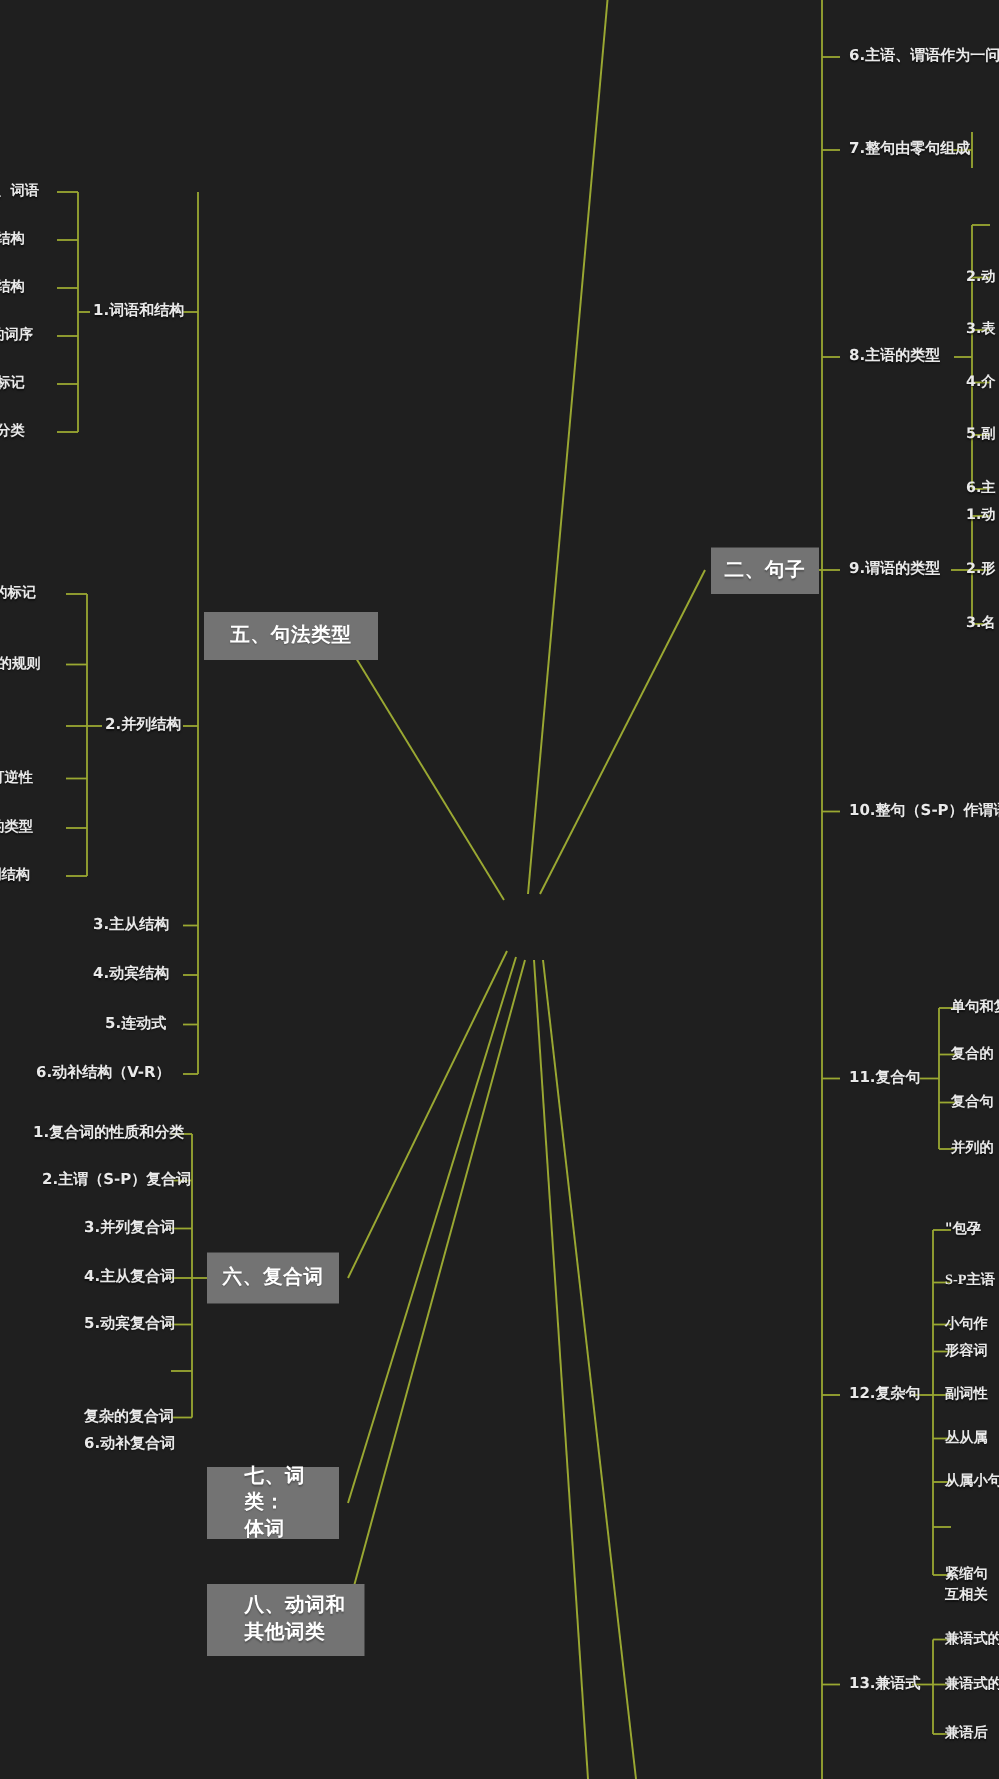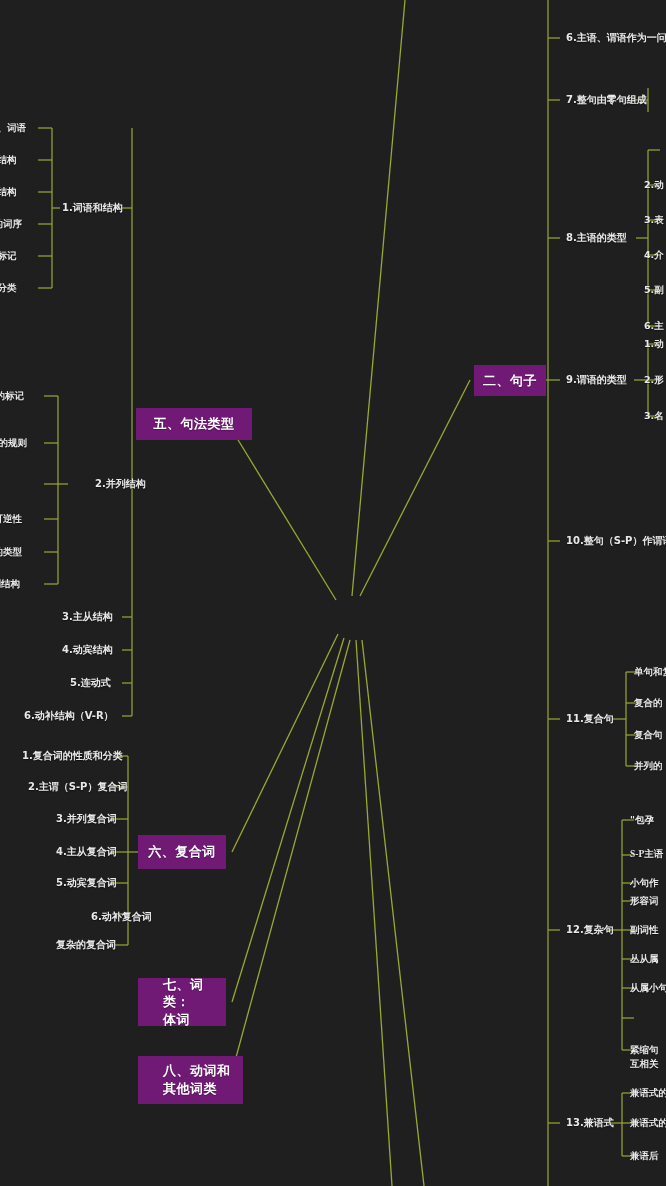--- a/index.html
+++ b/index.html
@@ -19,21 +19,21 @@
     position: absolute;
     left: 0;
     top: 0;
     width: 666px;
     height: 1186px;
     pointer-events: none;
   }
   
   .node-box {
     position: absolute;
-    background: #701a75;
+    background: #737373;
     color: #ffffff;
     font-weight: bold;
     font-size: 13px;
     letter-spacing: 0.5px;
     display: flex;
     align-items: center;
     justify-content: center;
     text-align: center;
     line-height: 1.35;
     box-sizing: border-box;
@@ -208,41 +208,41 @@
     <span>1.词语和结构</span>
   </div>
 
   <div class="label anchor-right" style="left: -12px; top: 128px; transform: translateY(-50%);"><span>话、词语</span></div>
   <div class="label anchor-right" style="left: -12px; top: 160px; transform: translateY(-50%);"><span>的结构</span></div>
   <div class="label anchor-right" style="left: -12px; top: 192px; transform: translateY(-50%);"><span>心结构</span></div>
   <div class="label anchor-right" style="left: -16px; top: 224px; transform: translateY(-50%);"><span>中的词序</span></div>
   <div class="label anchor-right" style="left: -12px; top: 256px; transform: translateY(-50%);"><span>为标记</span></div>
   <div class="label anchor-right" style="left: -12px; top: 288px; transform: translateY(-50%);"><span>的分类</span></div>
 
-  <div class="label l2 anchor-right" style="left: 70px; top: 484px; transform: translateY(-50%); margin-left: 25px;">
+  <div class="label l2 anchor-right" style="left: 70px; top: 484px; transform: translateY(-50%);">
     <span>2.并列结构</span>
   </div>
 
   <div class="label anchor-right" style="left: -14px; top: 396px; transform: translateY(-50%);"><span>列的标记</span></div>
   <div class="label anchor-right" style="left: -18px; top: 443px; transform: translateY(-50%);"><span>有C的规则</span></div>
   <div class="label anchor-right" style="left: -16px; top: 519px; transform: translateY(-50%);"><span>和可逆性</span></div>
   <div class="label anchor-right" style="left: -16px; top: 552px; transform: translateY(-50%);"><span>构的类型</span></div>
   <div class="label anchor-right" style="left: -18px; top: 584px; transform: translateY(-50%);"><span>并列结构</span></div>
 
   <div class="label l2 anchor-right" style="left: 62px; top: 617px; transform: translateY(-50%);"><span>3.主从结构</span></div>
   <div class="label l2 anchor-right" style="left: 62px; top: 650px; transform: translateY(-50%);"><span>4.动宾结构</span></div>
   <div class="label l2 anchor-right" style="left: 70px; top: 683px; transform: translateY(-50%);"><span>5.连动式</span></div>
   <div class="label l2 anchor-right" style="left: 24px; top: 716px; transform: translateY(-50%);"><span>6.动补结构（V-R）</span></div>
 
   <div class="label l2 anchor-right" style="left: 22px; top: 756px; transform: translateY(-50%);"><span>1.复合词的性质和分类</span></div>
   <div class="label l2 anchor-right" style="left: 28px; top: 787px; transform: translateY(-50%);"><span>2.主谓（S-P）复合词</span></div>
   <div class="label l2 anchor-right" style="left: 56px; top: 819px; transform: translateY(-50%);"><span>3.并列复合词</span></div>
   <div class="label l2 anchor-right" style="left: 56px; top: 852px; transform: translateY(-50%);"><span>4.主从复合词</span></div>
   <div class="label l2 anchor-right" style="left: 56px; top: 883px; transform: translateY(-50%);"><span>5.动宾复合词</span></div>
-  <div class="label l2 anchor-right" style="left: 56px; top: 917px; transform: translateY(-50%); margin-left: 35px;"><span>6.动补复合词</span></div>
+  <div class="label l2 anchor-right" style="left: 56px; top: 963px; transform: translateY(-50%);"><span>6.动补复合词</span></div>
   <div class="label l2 anchor-right" style="left: 56px; top: 945px; transform: translateY(-50%);"><span>复杂的复合词</span></div>
 
   <div class="label l2 anchor-left" style="left:566px; top:38px;"><span>6.主语、谓语作为一问一答</span></div>
 
   <div class="label l2 anchor-left" style="left:566px; top:100px;"><span>7.整句由零句组成</span></div>
 
   <div class="label l2 anchor-left" style="left:566px; top:238px;"><span>8.主语的类型</span></div>
   <div class="label anchor-left" style="left:644px; top:150px;margin-left:25px;"><span>1.名</span></div>
   <div class="label anchor-left" style="left:644px; top:185px;"><span>2.动</span></div>
   <div class="label anchor-left" style="left:644px; top:220px;"><span>3.表</span></div>

